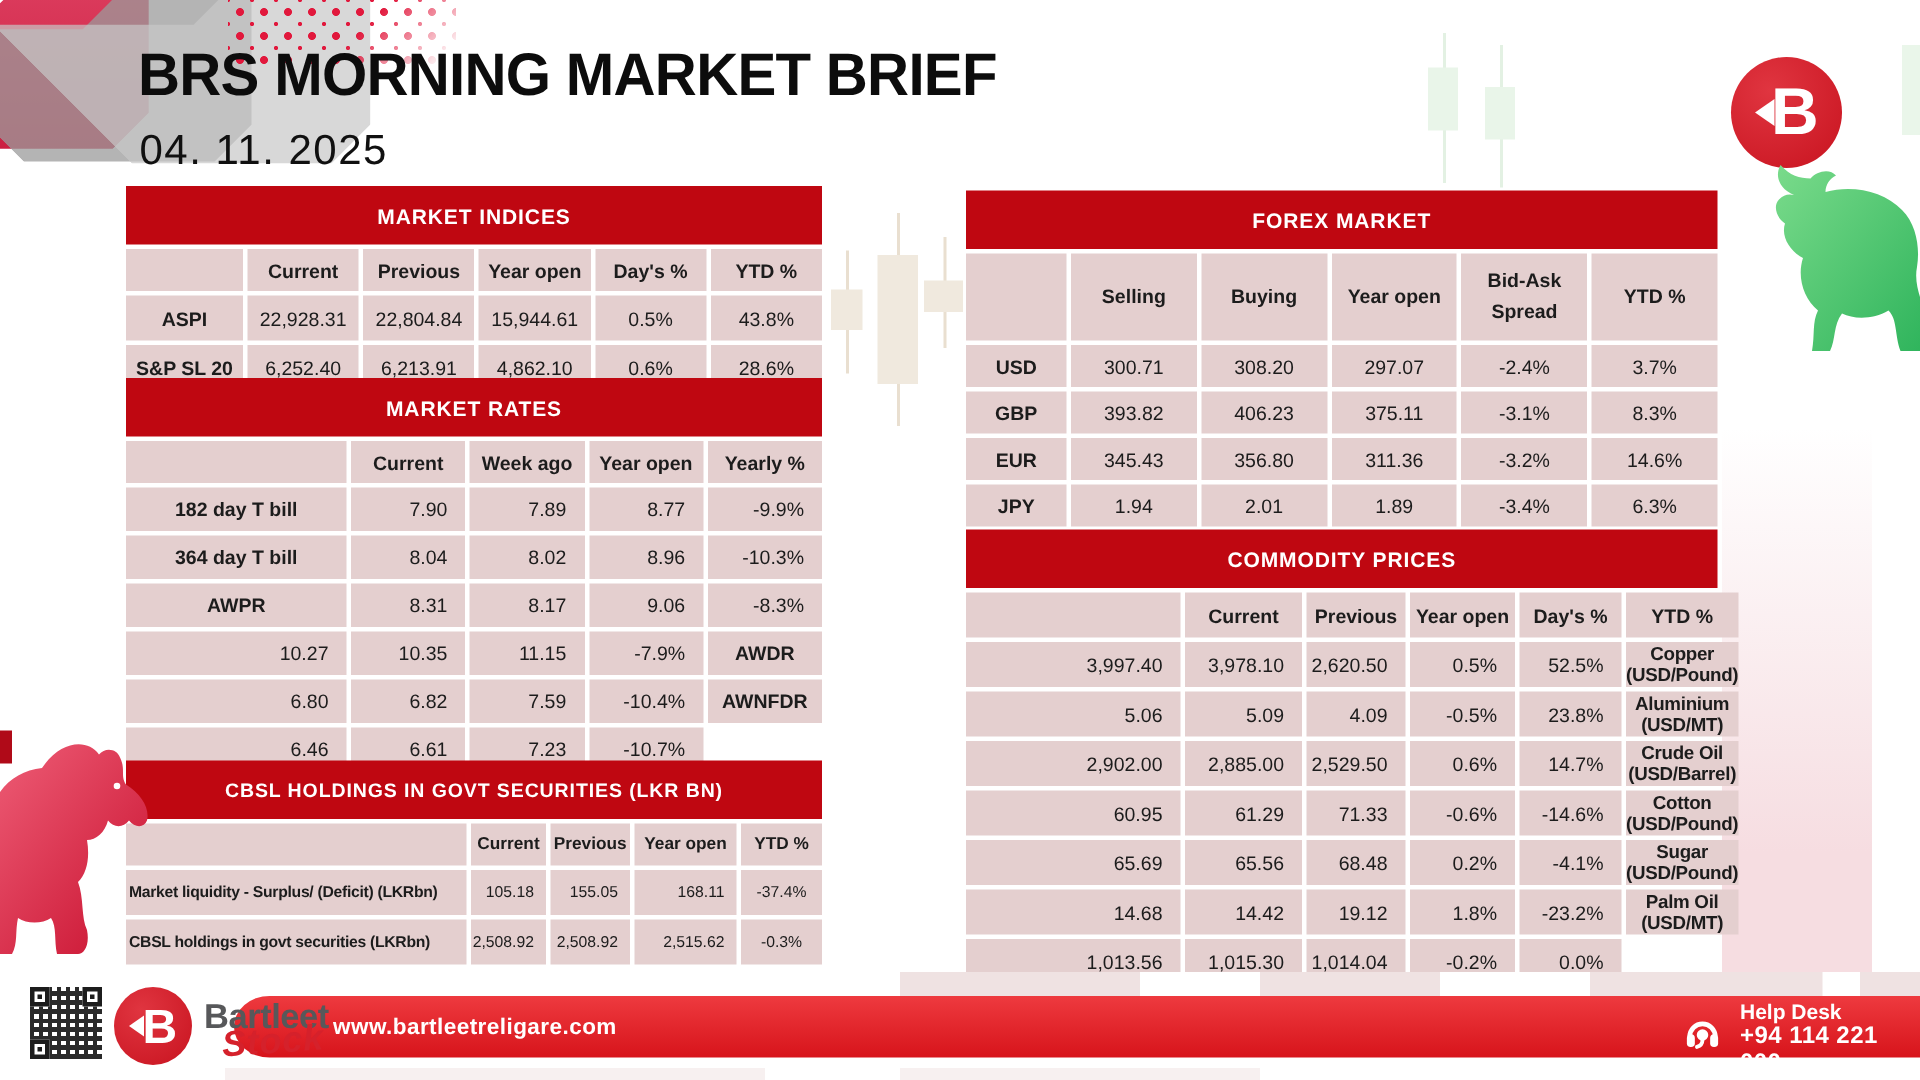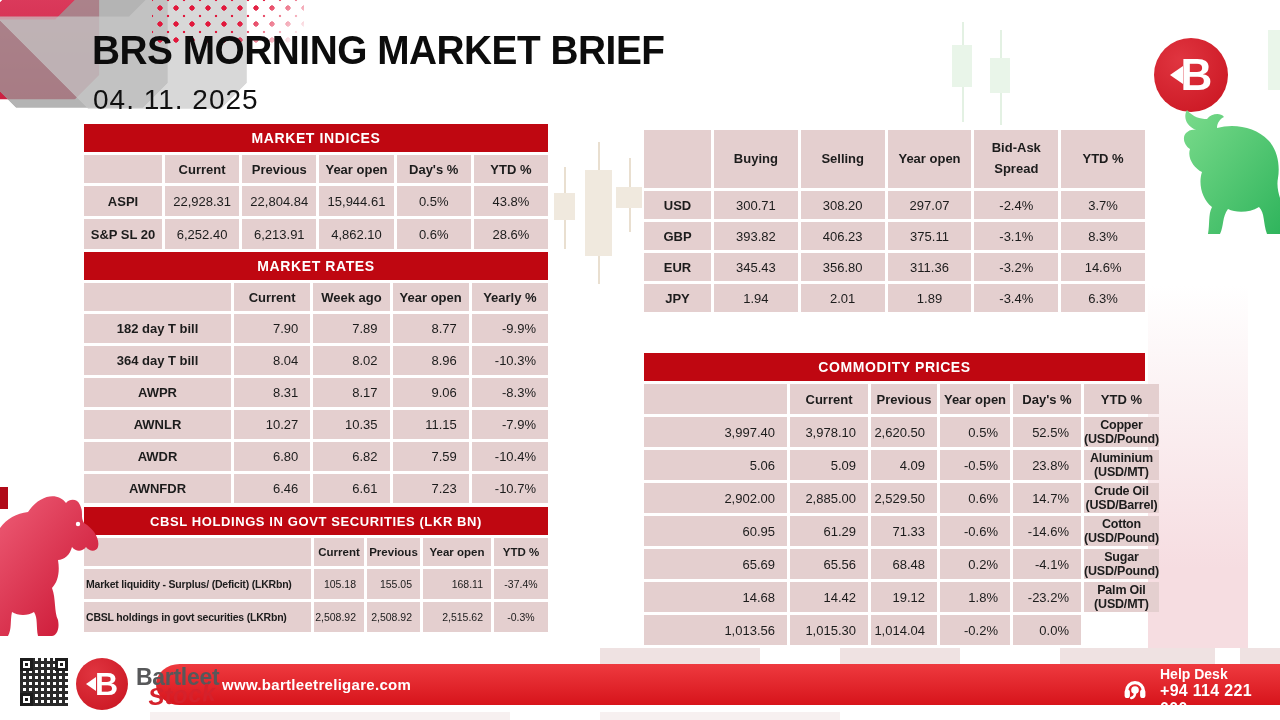--- a/index.html
+++ b/index.html
@@ -35,21 +35,21 @@
   
   .brandmark { position:absolute; border-radius:50%; background:radial-gradient(circle at 35% 30%,#e03540,#c8131f); display:flex; align-items:center; justify-content:center; }
   .brandmark .arrow { width:0; height:0; border-style:solid; border-color:transparent #fff transparent transparent; }
   .brandmark .b { color:#fff; font-weight:900; }
   .brand-top { position:absolute; left:1154px; top:38px; width:74px; height:74px; }
   .brand-top .arrow { border-width:9px 13px 9px 0; margin-right:-2px; }
   .brand-top .b { font-size:44px; line-height:1; }
   
   .tbl { position:absolute; }
   .ttl { background:#bf0711; color:#fff; font-weight:700; font-size:14px; letter-spacing:.6px;
-         height:28px; display:flex; align-items:center; justify-content:center;text-align:center; }
+         height:39px; display:flex; align-items:center; justify-content:center;text-align:center; }
   .grid { display:grid; gap:3px; background:#fff; margin-top:3px; }
   .cell { background:#e4cfcf; font-size:13px; color:#1c1c1c; display:flex; align-items:center; justify-content:center; text-align:center; }
   .cell.head { font-weight:700; }
   .cell.lab  { font-weight:700; }
   .t-indices   { left:84px;  top:124px; width:464px; }
   .t-rates     { left:84px;  top:252px; width:464px; }
   .t-cbsl      { left:84px;  top:507px; width:464px; }
   .t-forex     { left:644px; top:127px; width:501px; }
   .t-commodity { left:644px; top:353px; width:501px; }
   .t-indices   .grid { grid-template-columns:78px repeat(5,1fr); grid-template-rows:28px 30px 30px; }
@@ -177,21 +177,20 @@
         <div class="cell lab c0">364 day T bill</div>
         <div class="cell val c1">8.04</div>
         <div class="cell val c2">8.02</div>
         <div class="cell val c3">8.96</div>
         <div class="cell val c4">-10.3%</div>
         <div class="cell lab c0">AWPR</div>
         <div class="cell val c1">8.31</div>
         <div class="cell val c2">8.17</div>
         <div class="cell val c3">9.06</div>
         <div class="cell val c4">-8.3%</div>
-        <div class="cell lab c0">AWNLR</div>
         <div class="cell val c1">10.27</div>
         <div class="cell val c2">10.35</div>
         <div class="cell val c3">11.15</div>
         <div class="cell val c4">-7.9%</div>
         <div class="cell lab c0">AWDR</div>
         <div class="cell val c1">6.80</div>
         <div class="cell val c2">6.82</div>
         <div class="cell val c3">7.59</div>
         <div class="cell val c4">-10.4%</div>
         <div class="cell lab c0">AWNFDR</div>
@@ -215,24 +214,25 @@
         <div class="cell val c3">168.11</div>
         <div class="cell val c4">-37.4%</div>
         <div class="cell lab c0">CBSL holdings in govt securities (LKRbn)</div>
         <div class="cell val c1">2,508.92</div>
         <div class="cell val c2">2,508.92</div>
         <div class="cell val c3">2,515.62</div>
         <div class="cell val c4">-0.3%</div>
       </div>
     </div>
   <div class="tbl t-forex">
-      <div class="grid">
-        <div class="cell head c0"></div>
+      <div class="ttl">FOREX MARKET</div>
+      <div class="grid">
+        <div class="cell head c0"></div>
+        <div class="cell head c2">Selling</div>
         <div class="cell head c1">Buying</div>
-        <div class="cell head c2">Selling</div>
         <div class="cell head c3">Year open</div>
         <div class="cell head c4">Bid-Ask Spread</div>
         <div class="cell head c5">YTD %</div>
         <div class="cell lab c0">USD</div>
         <div class="cell val c1">300.71</div>
         <div class="cell val c2">308.20</div>
         <div class="cell val c3">297.07</div>
         <div class="cell val c4">-2.4%</div>
         <div class="cell val c5">3.7%</div>
         <div class="cell lab c0">GBP</div>

